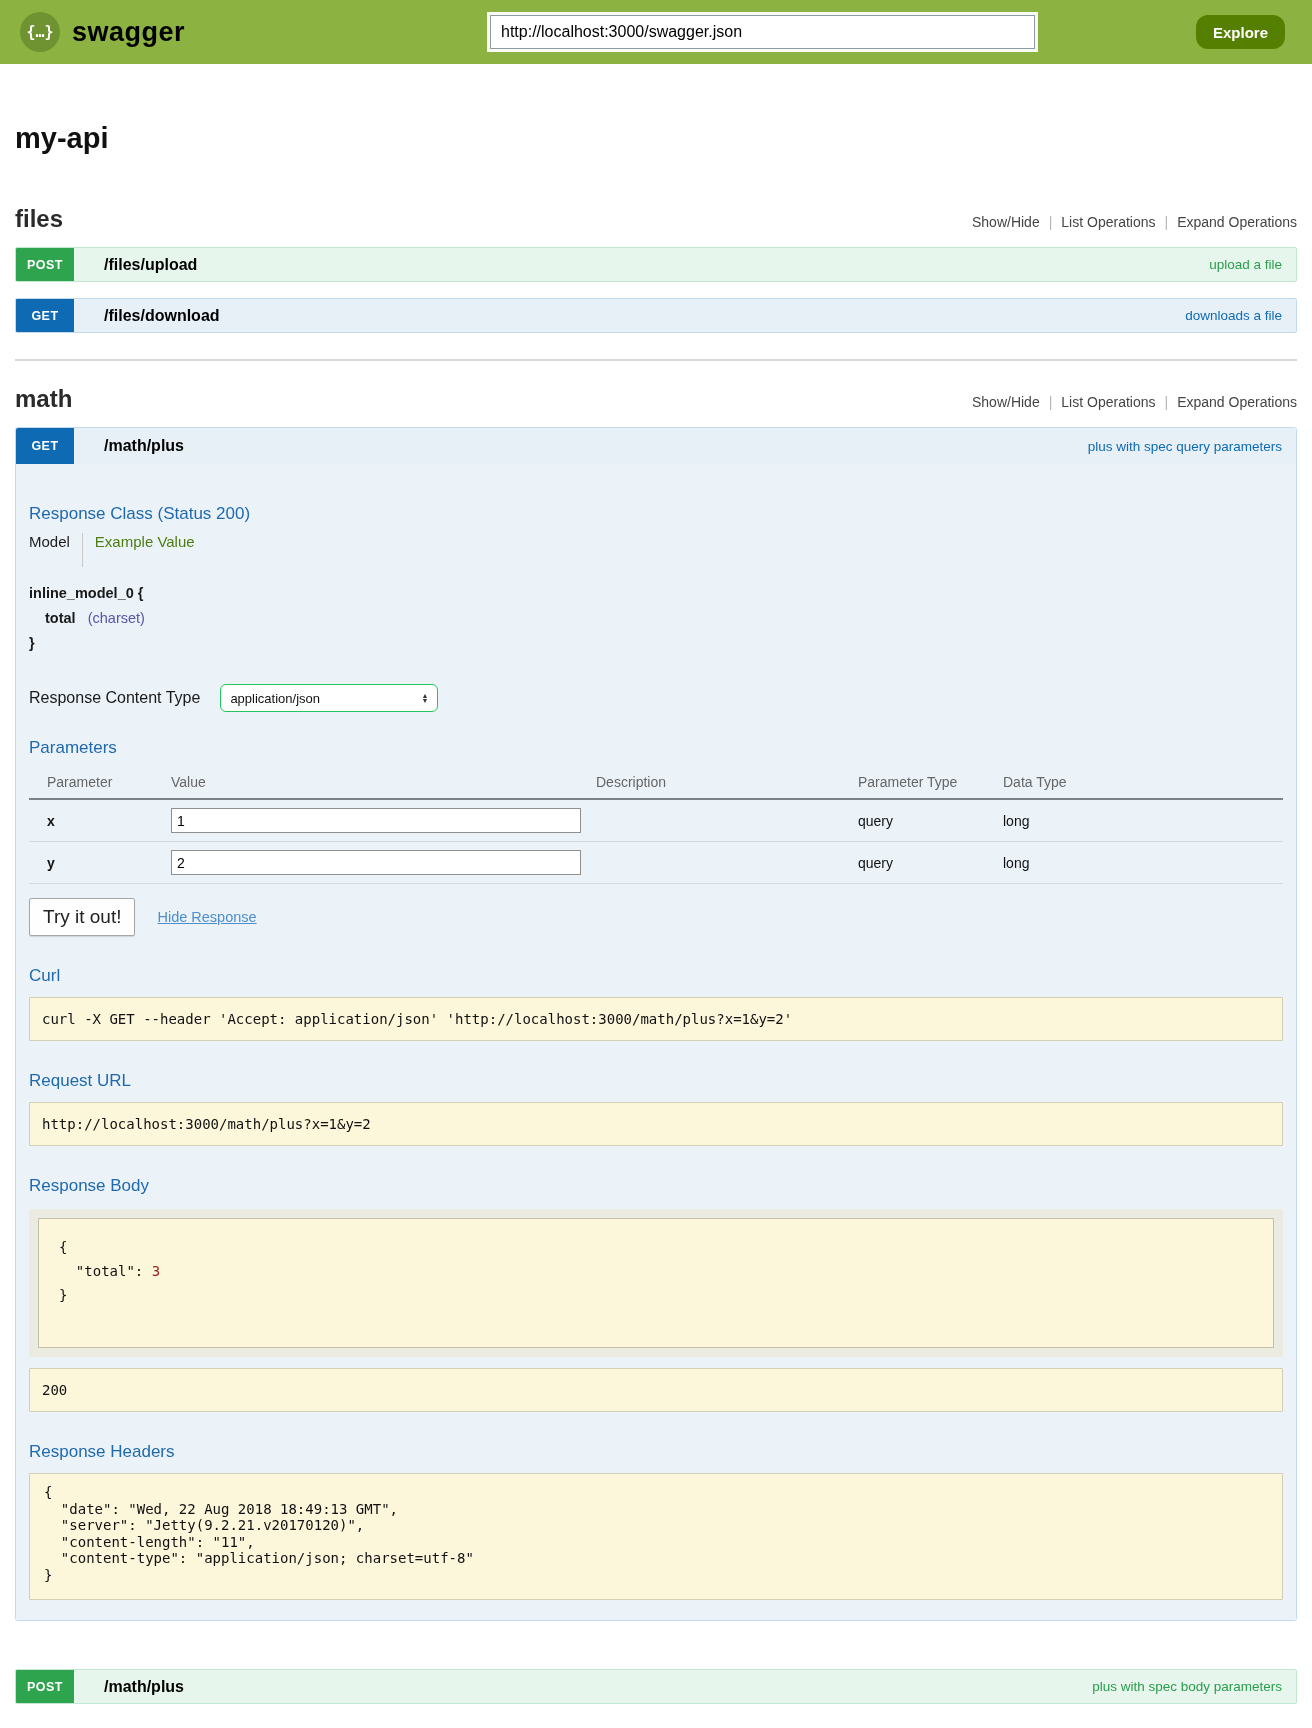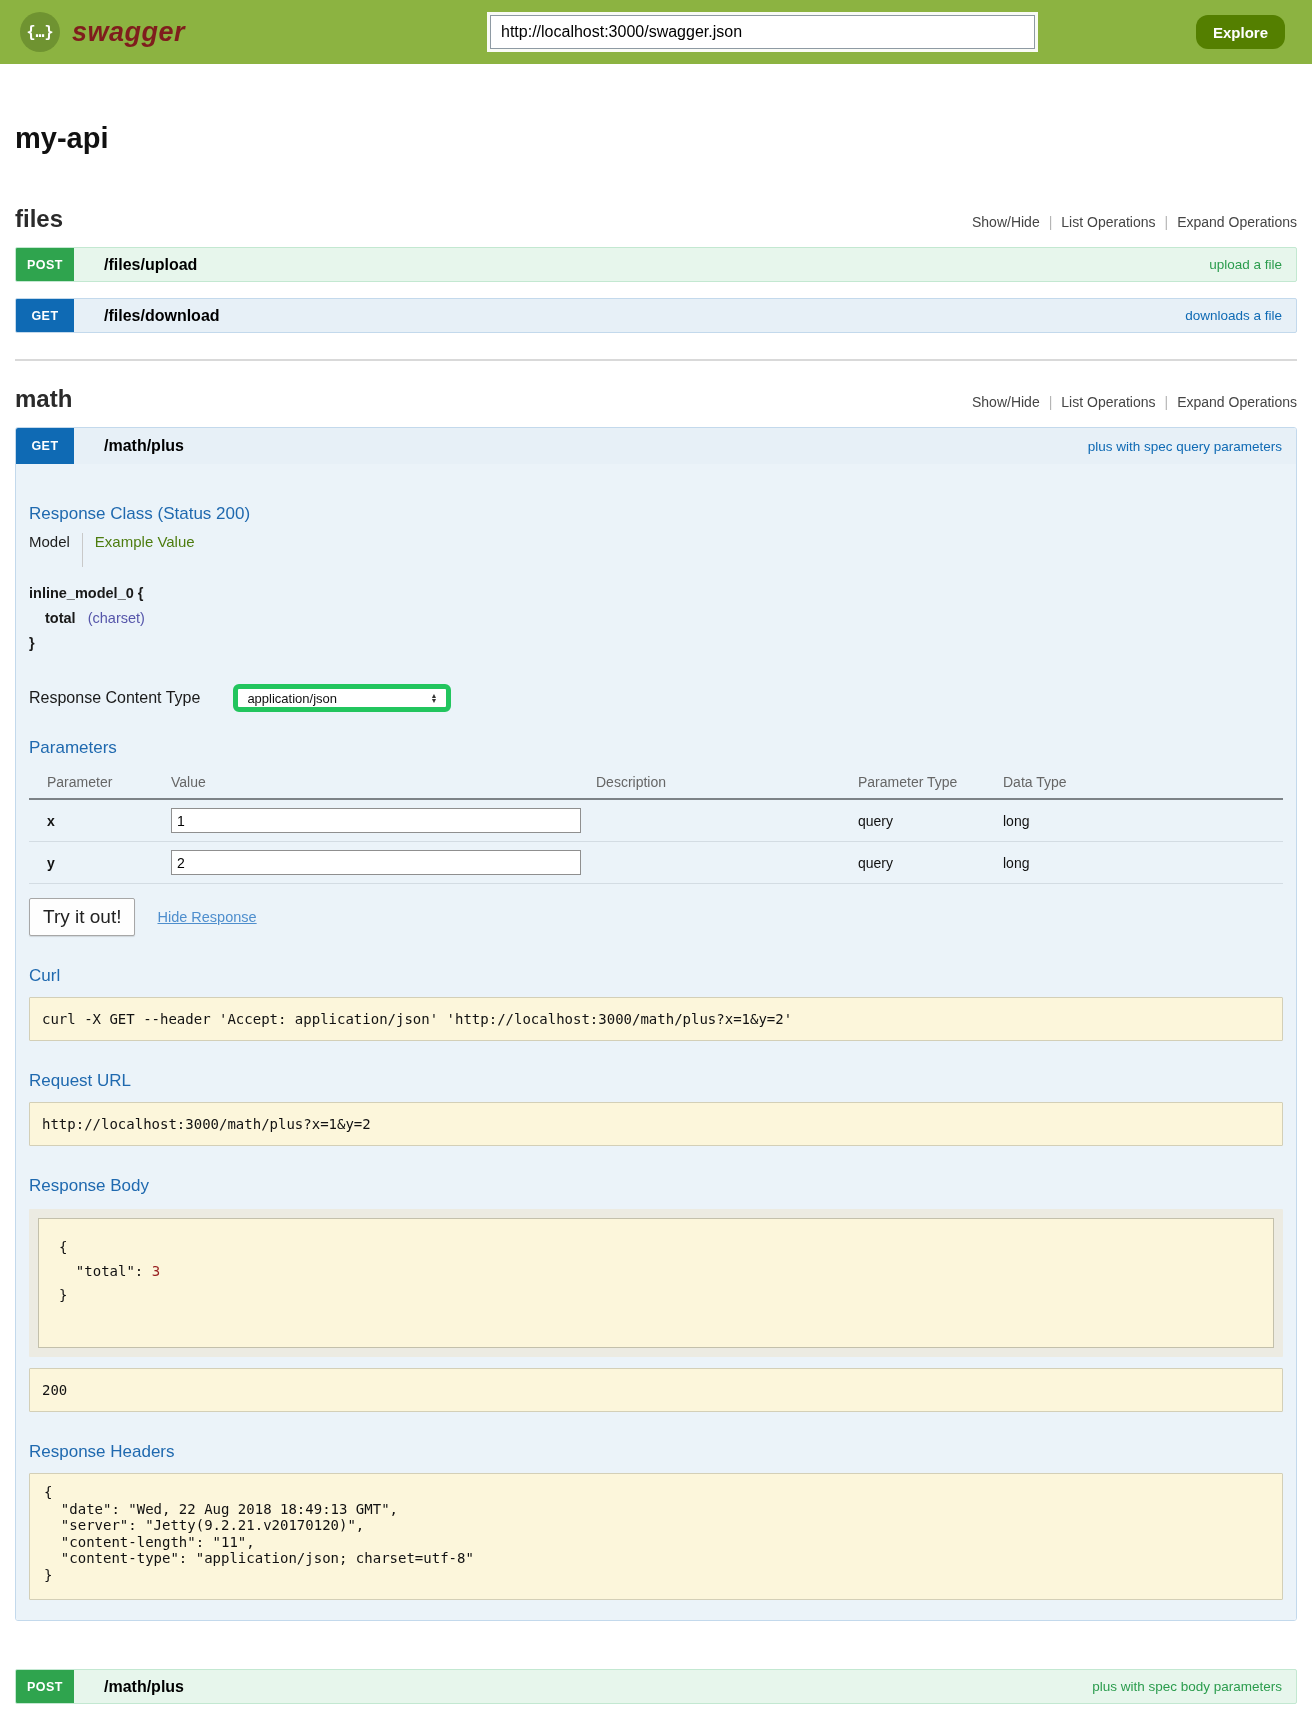--- a/index.html
+++ b/index.html
@@ -10,21 +10,21 @@
     color:#333; position:relative;
   }
   
   .topbar { height:64px; background:#8cb341; position:relative; }
   .brand-wrap { position:absolute; left:20px; top:12px; display:flex; align-items:center; }
   .logo {
     width:40px; height:40px; border-radius:50%; background:#6f9331;
     color:#fff; display:flex; align-items:center; justify-content:center;
     font-family:"DejaVu Sans Mono", monospace; font-size:15px; font-weight:bold;
   }
-  .brand { color:#7f1d1d; font-size:27px; font-weight:bold; margin-left:12px; letter-spacing:0.5px;font-style:italic; }
+  .brand { color:#000000; font-size:27px; font-weight:bold; margin-left:12px; letter-spacing:0.5px; }
   .url-input {
     position:absolute; left:490px; top:15px; width:545px; height:34px;
     border:1px solid #8e9aa3; box-shadow:0 0 0 3px rgba(255,255,255,0.95);
     background:#fff; padding:0 10px; font-size:16px; color:#000;
     font-family:"Liberation Sans", sans-serif;
   }
   .explore-btn {
     position:absolute; right:27px; top:15px; height:34px; padding:0 17px;
     background:#547f00; border:none; border-radius:12px;
     color:#fff; font-size:15px; font-weight:bold; cursor:pointer;
@@ -64,25 +64,25 @@
   .blue-h { color:#1f69af; font-size:17px; font-weight:400; }
   .rc-head { margin-top:26px; }
   .model-tabs { display:flex; align-items:flex-start; margin-top:9px; }
   .tab-model { font-size:15px; color:#1d1d1d; padding-right:12px; cursor:pointer; }
   .tab-sep { width:1px; height:34px; background:#c9c9c9; }
   .tab-example { font-size:15px; color:#4d7c0f; padding-left:12px; cursor:pointer; }
   .signature { margin-top:14px; font-size:14.5px; line-height:25px; color:#1a1a1a; }
   .sig-bold { font-weight:bold; }
   .sig-prop { margin-left:16px; }
   .sig-type { color:#5555aa; }
-  .rct-row { margin-top:28px; display:flex; align-items:center;gap:23px; }
+  .rct-row { margin-top:28px; display:flex; align-items:center; }
   .rct-label { font-size:16px; color:#1a1a1a; }
   .mac-select {
-    margin-left:10px; width:218px; height:28px; background:#fff;
-    border:5px solid #22c55e; border-radius:6px; display:flex; align-items:center;
+    margin-left:20px; width:218px; height:28px; background:#fff;
+    border:1px solid #22c55e; border-radius:6px; display:flex; align-items:center;
     padding:0 9px; font-size:13px; color:#111; cursor:pointer;
   }
   .mac-select .arrows { margin-left:auto; display:flex; flex-direction:column; line-height:5px; font-size:7px; color:#333; }
   .params-h { margin-top:26px; }
   table.params { width:100%; border-collapse:collapse; margin-top:10px; }
   table.params th {
     text-align:left; font-weight:400; color:#666; font-size:14px;
     padding:6px 0 8px 0; border-bottom:2px solid #7c8287;
   }
   table.params td { padding:8px 0; border-bottom:1px solid #d3dce3; font-size:14px; color:#111; vertical-align:middle; }

